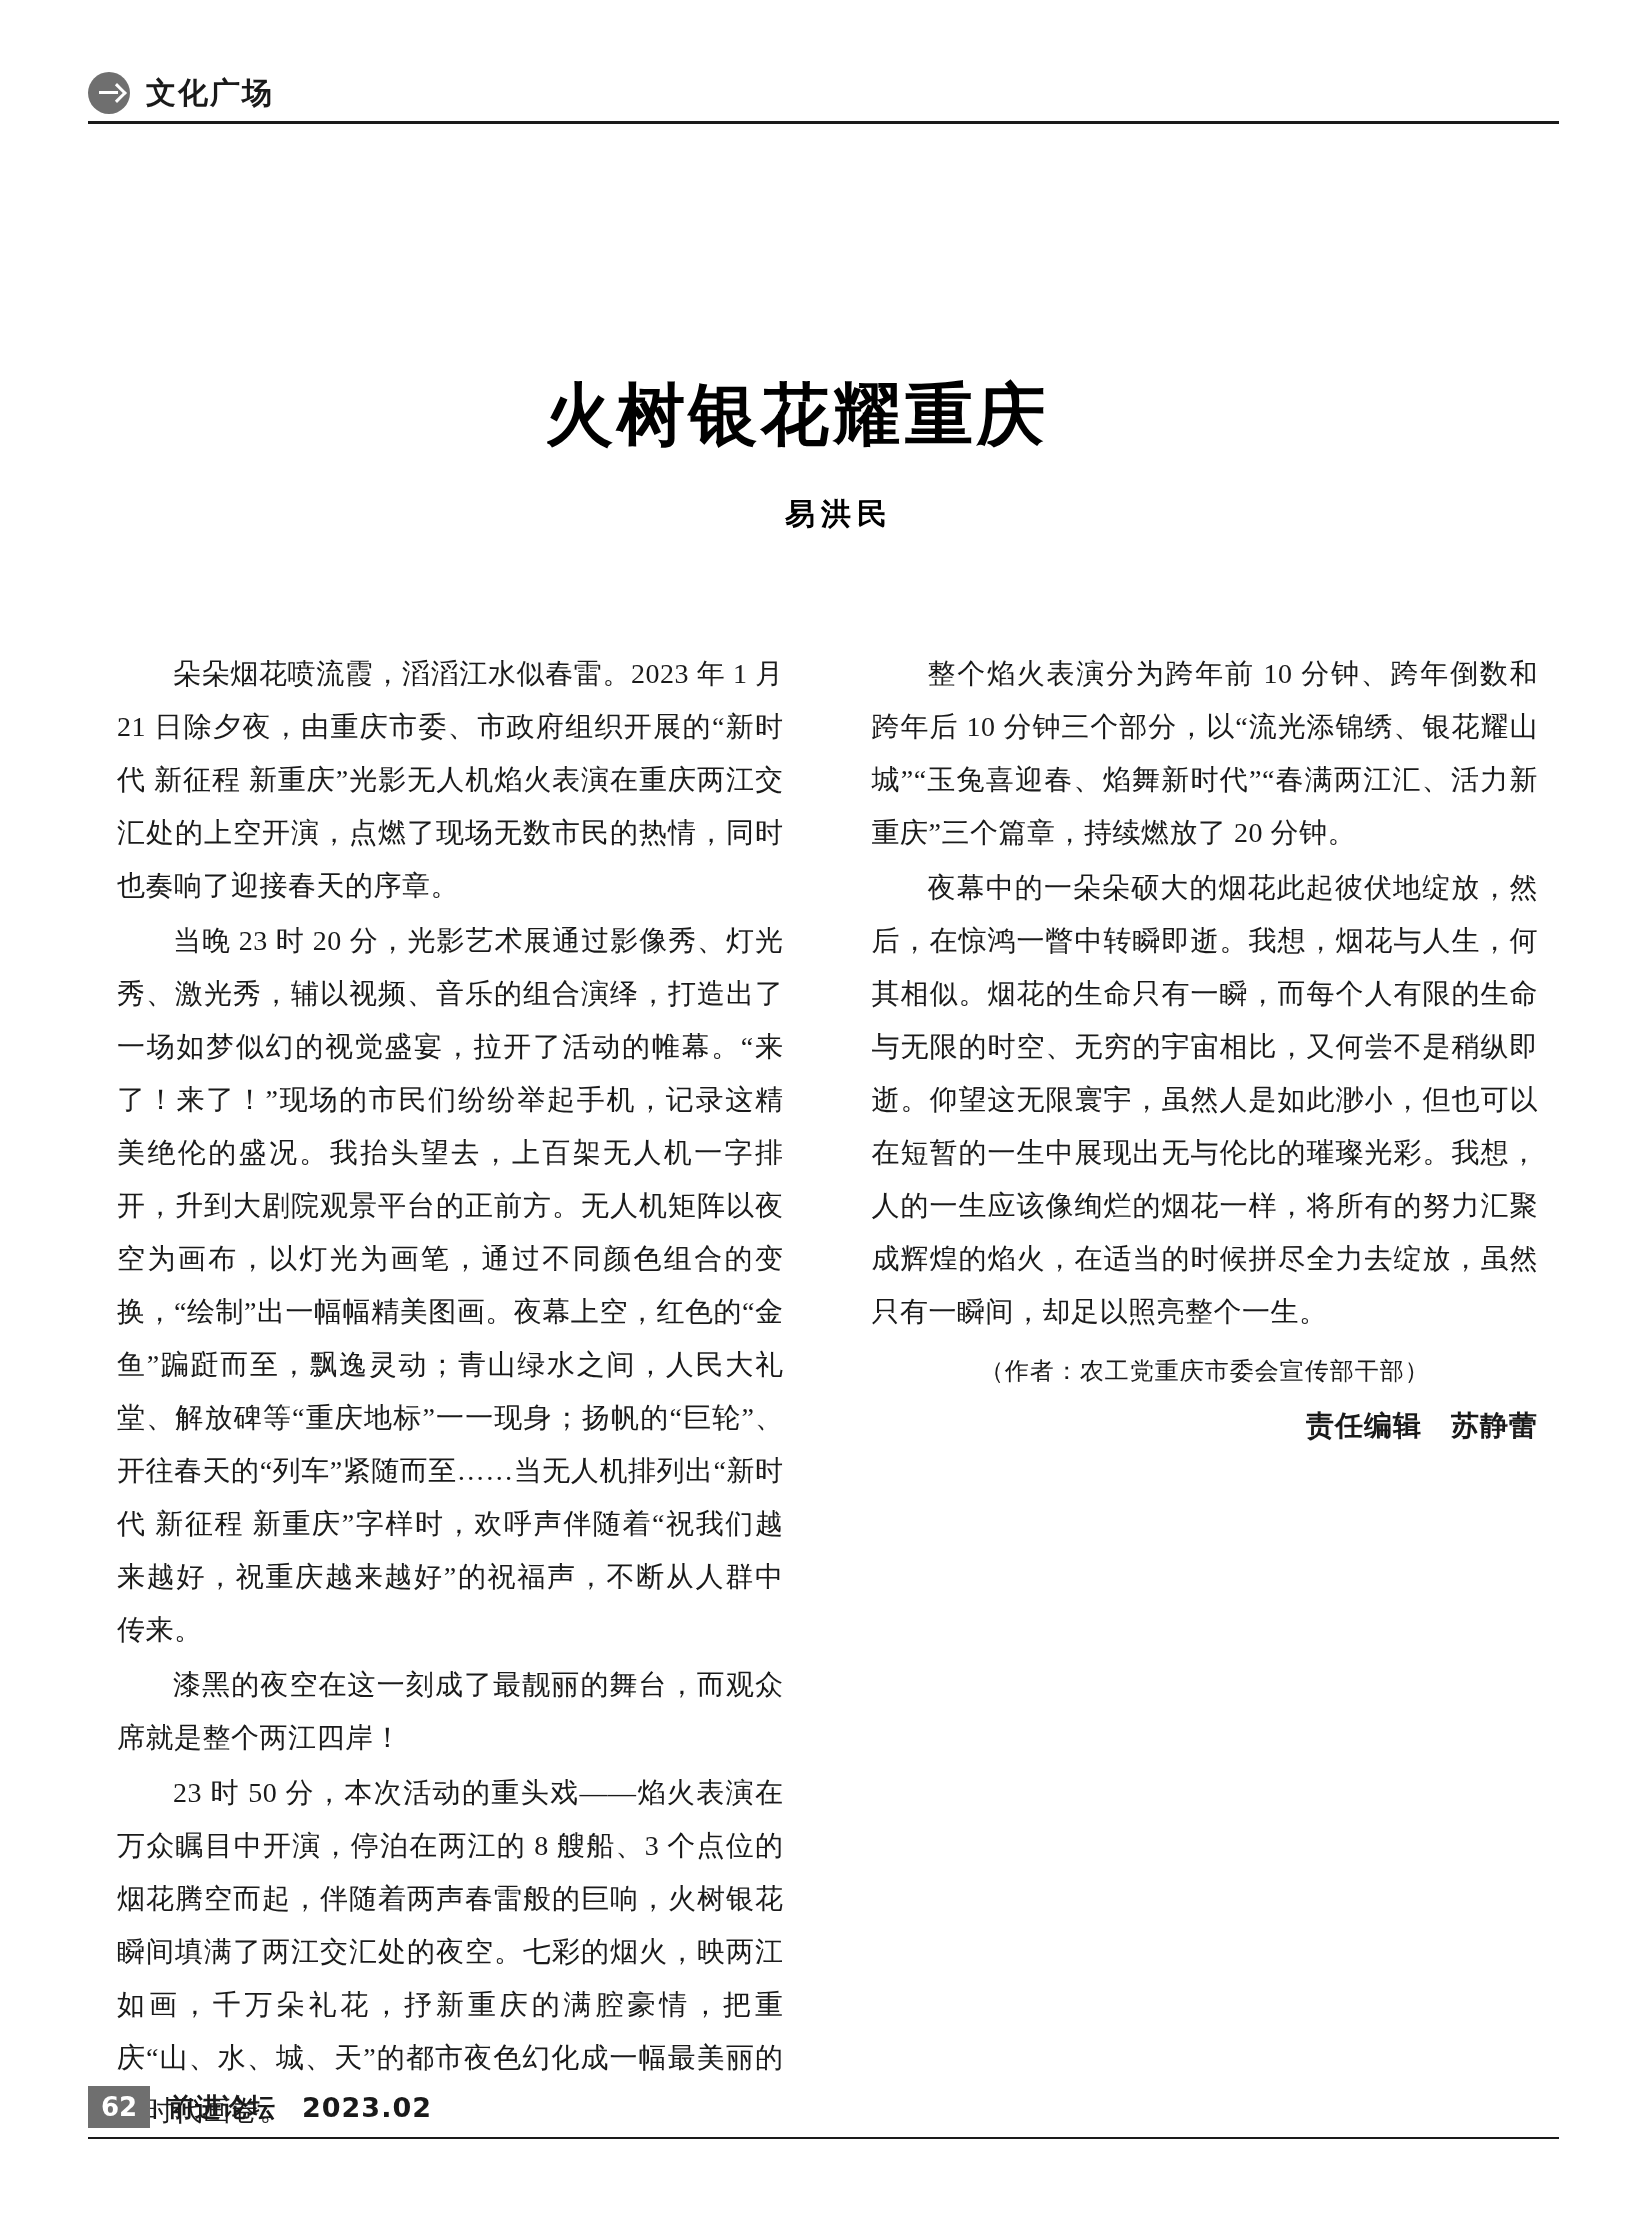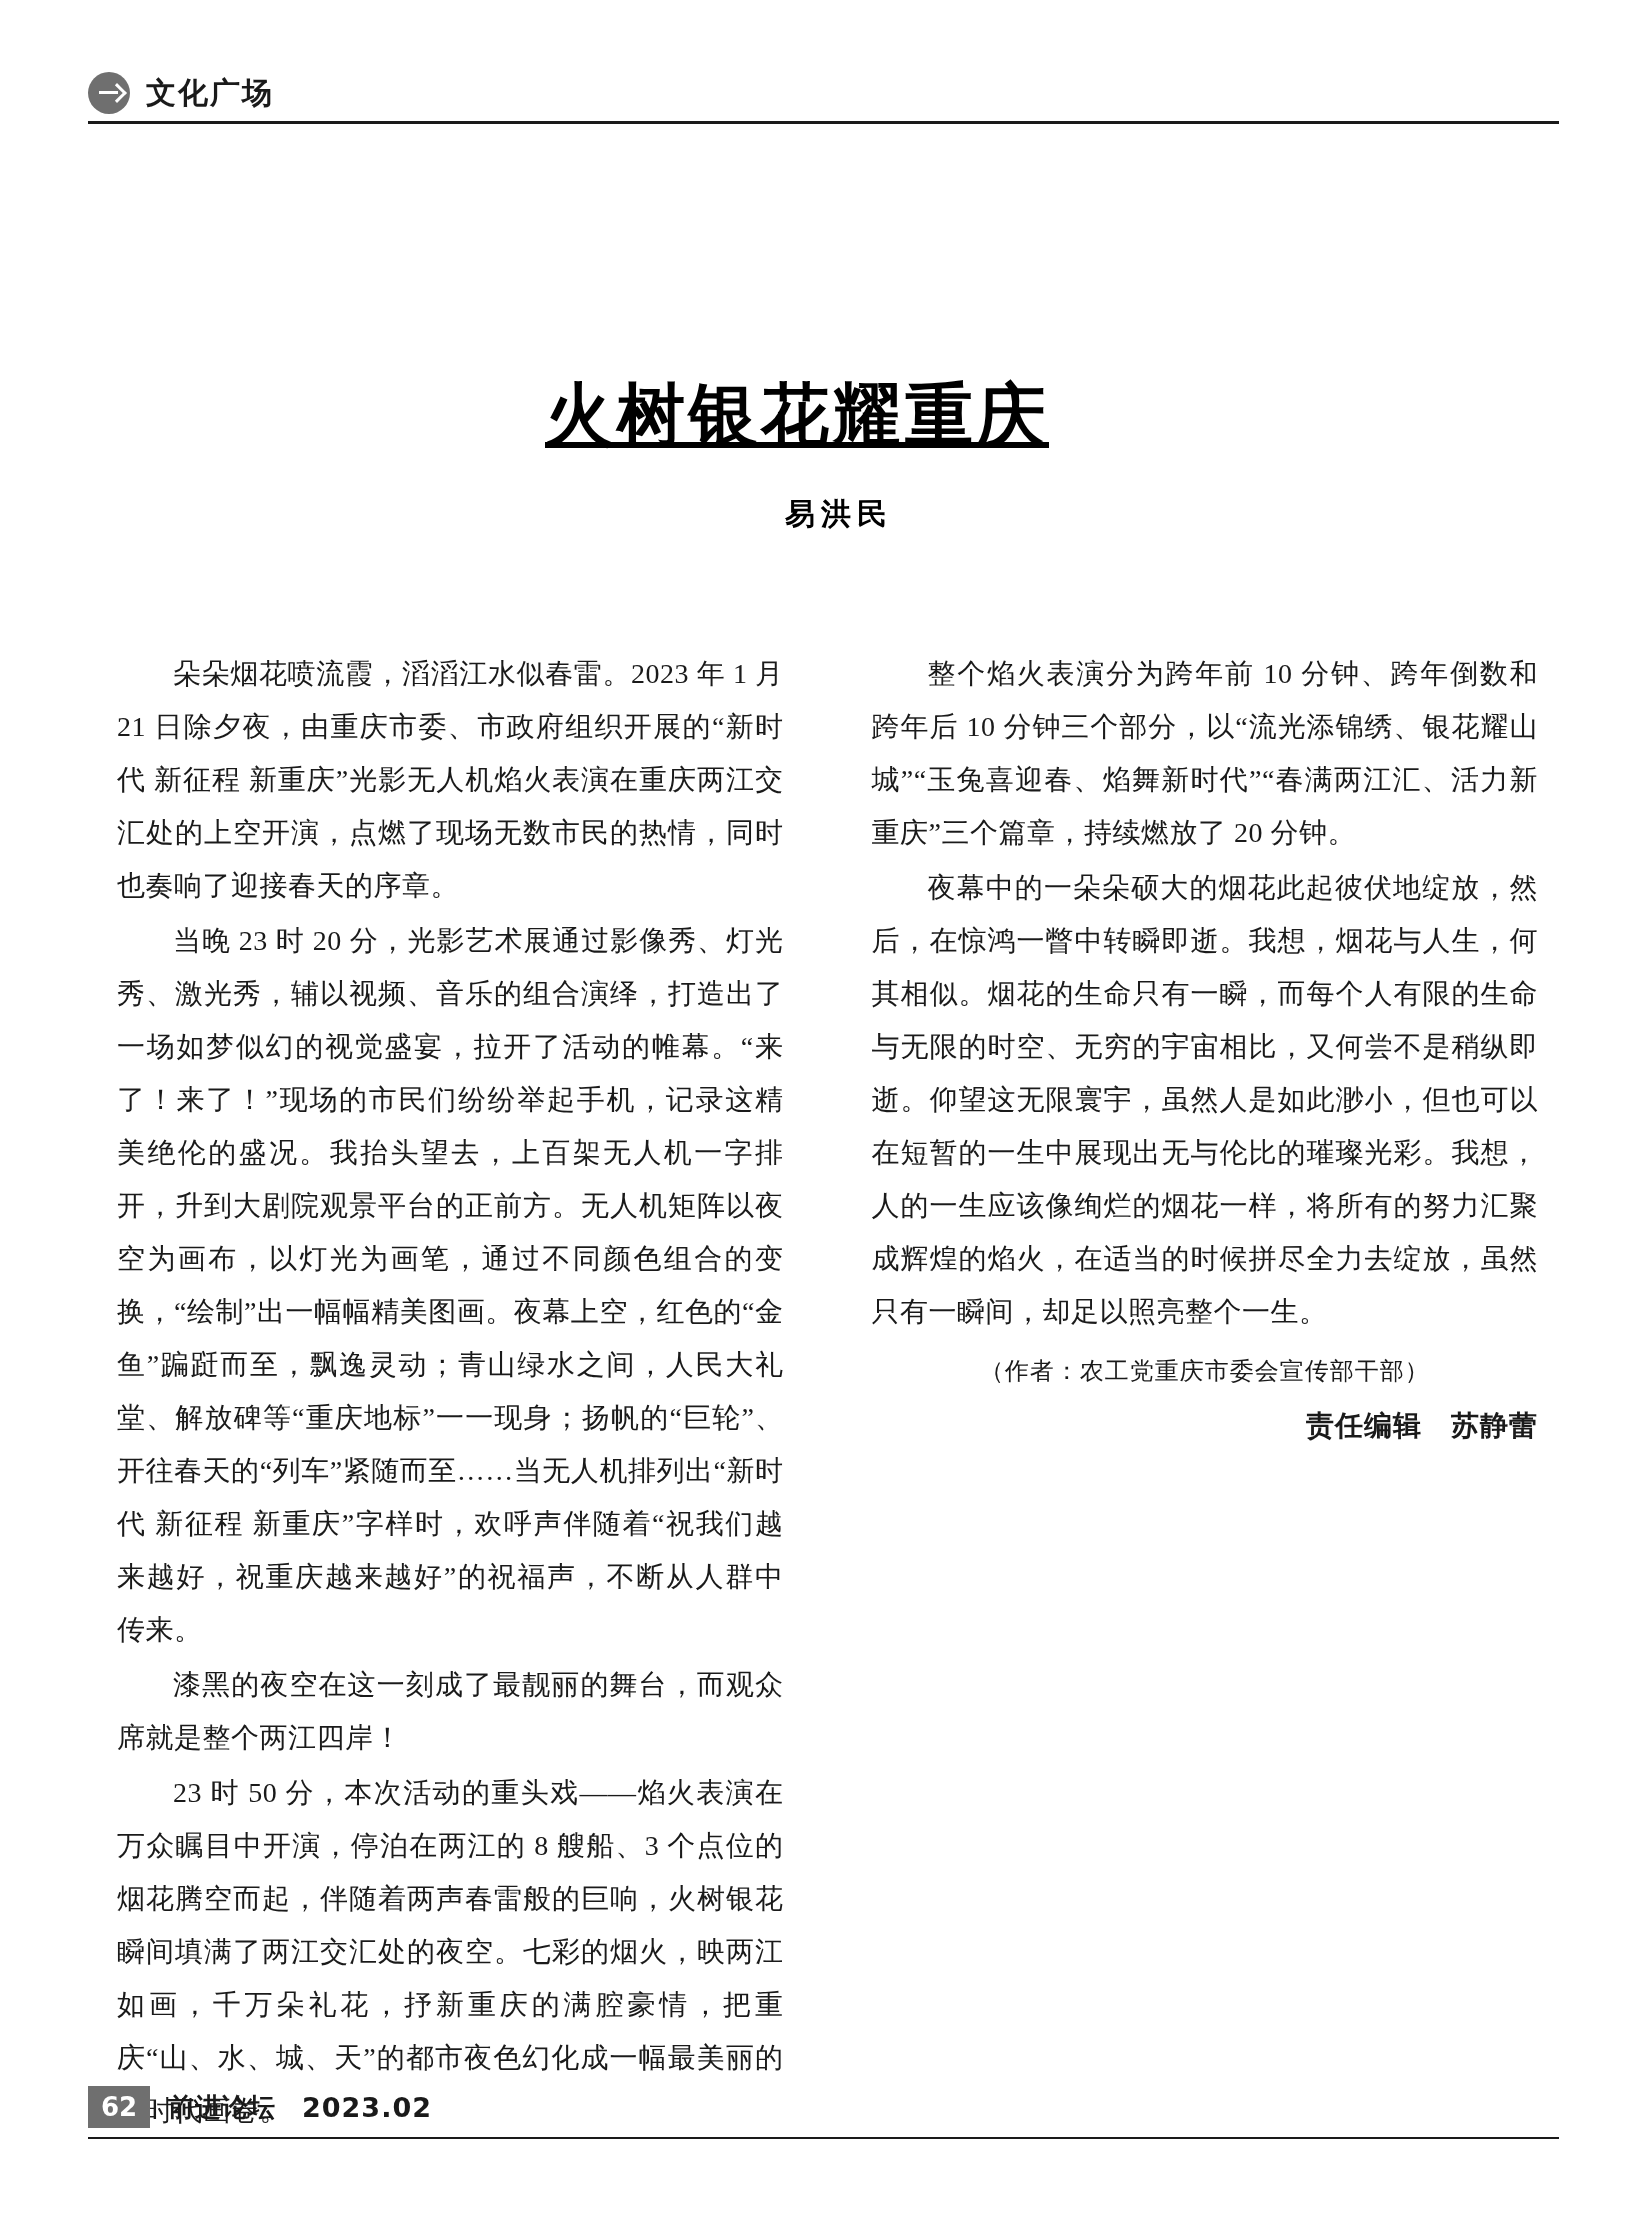--- a/index.html
+++ b/index.html
@@ -81,21 +81,20 @@
     position: absolute;
     left: 0;
     top: 370px;
     width: 1594px;
     text-align: center;
     font-family: "DejaVu Sans", "Liberation Sans", sans-serif;
     font-weight: bold;
     font-size: 68px;
     letter-spacing: 4px;
     color: #000;
-    text-decoration: underline;
   }
   .article-author {
     position: absolute;
     left: 16px;
     top: 494px;
     width: 1646px;
     text-align: center;
     font-family: "DejaVu Sans", "Liberation Sans", sans-serif;
     font-weight: bold;
     font-size: 30px;

